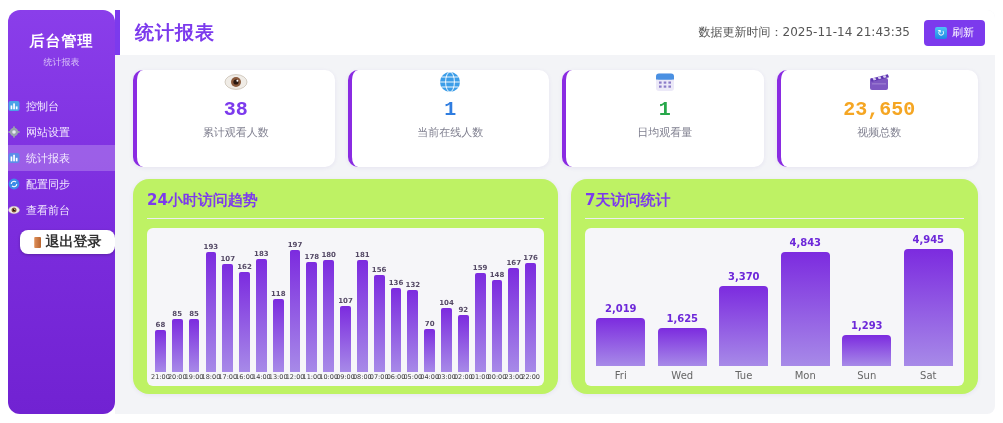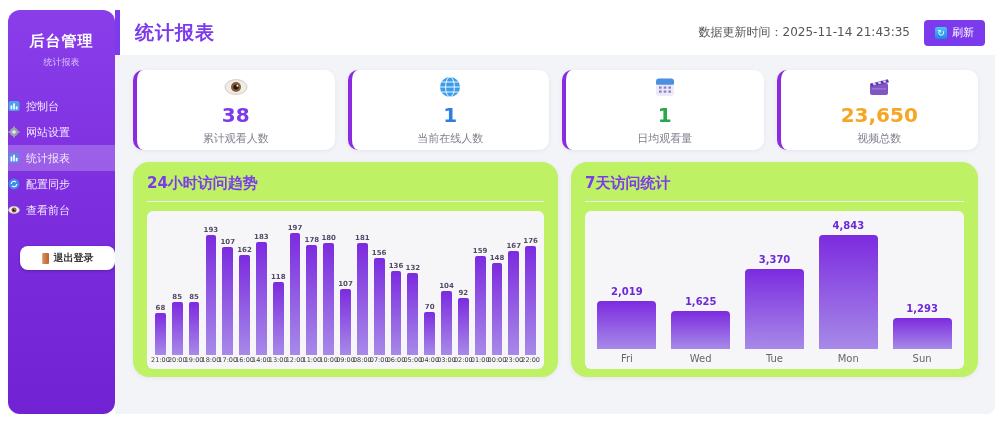--- a/index.html
+++ b/index.html
@@ -14,44 +14,44 @@
   .sb-title { margin-top:22px; text-align:center; color:#fff; font-size:15px; font-weight:bold; letter-spacing:1px; }
   .sb-sub { margin-top:5px; text-align:center; color:#d8c3f8; font-size:9px; }
   .sb-menu { margin-top:24px; }
   .menu-item { display:flex; align-items:center; gap:6px; height:26px; padding-left:0;
     color:#f3eaff; font-size:11px; cursor:pointer; }
   .menu-item.active { background:rgba(255,255,255,0.22); }
   .mi-icon { width:12px; height:12px; display:inline-flex; flex:none; }
   .mi-icon svg { width:12px; height:12px; }
   .logout-btn { position:absolute; left:12px; right:0; top:220px; height:24px; background:#fff;
     border-radius:8px; display:flex; align-items:center; justify-content:center; gap:5px;
-    font-size:10px; font-weight:bold; color:#333; cursor:pointer; box-shadow:0 1px 3px rgba(0,0,0,0.25);margin-top:16px; }
+    font-size:14px; font-weight:bold; color:#333; cursor:pointer; box-shadow:0 1px 3px rgba(0,0,0,0.25); }
   .door-ico { width:7px; height:11px; background:linear-gradient(90deg,#d98a55,#b9652f);
     border-radius:1px; border-left:1.5px solid #e8ab7d; }
 
   
   .main { position:absolute; left:115px; top:10px; width:880px; height:404px;
     background:#f3f4f7; border-radius:0 8px 8px 0; overflow:hidden; }
   .header { height:45px; background:#fff; border-left:5px solid #7c3aed;
     display:flex; align-items:center; padding:0 10px 0 15px; }
   .page-title { color:#7c3aed; font-size:19px; font-weight:bold; letter-spacing:1px; }
   .h-spacer { flex:1; }
   .update-time { font-size:12px; color:#555; margin-right:14px; }
   .refresh-btn { background:#7c3aed; color:#fff; font-size:11px; border:none; border-radius:4px;
     height:26px; padding:0 11px; display:flex; align-items:center; gap:5px; cursor:pointer; }
   .refresh-ico { width:12px; height:12px; border-radius:2px; background:linear-gradient(180deg,#4fc3f7,#1e88e5);
     color:#fff; font-size:9px; line-height:12px; text-align:center; display:inline-block; }
 
   .content { padding:15px 17px 0 18px; }
 
   
   .stats-row { display:flex; gap:13px; }
-  .stat-card { flex:1; height:80px; background:#fff; border-radius:10px; border-left:4px solid #8a2be2;
+  .stat-card { flex:1; height:97px; background:#fff; border-radius:10px; border-left:4px solid #8a2be2;
     box-shadow:0 1px 4px rgba(80,40,160,0.08); display:flex; flex-direction:column;
-    align-items:center; justify-content:center; gap:4px; }
+    align-items:center; gap:4px;font-family:Liberation Mono, monospace; }
   .stat-icon svg { width:24px; height:24px; display:block; }
   .stat-value { font-size:20px; font-weight:bold; }
   .stat-label { font-size:11px; color:#808090; }
 
   
   .charts-row { display:flex; gap:13px; margin-top:12px; }
   .chart-card { background:#bef264; border-radius:16px; padding:12px 14px 10px;
     box-shadow:0 1px 4px rgba(80,40,160,0.08); height:215px; }
   .chart-card.left { width:425px; }
   .chart-card.right { flex:1; }
@@ -360,19 +360,24 @@
               <div class="bar-col">
                 <div class="bar-val">4,843</div>
                 <div class="bar" style="height: 114px;"></div>
                 <div class="bar-x">Mon</div>
               </div>
               <div class="bar-col">
                 <div class="bar-val">1,293</div>
                 <div class="bar" style="height: 31px;"></div>
                 <div class="bar-x">Sun</div>
               </div>
+              <div class="bar-col">
+                <div class="bar-val">4,945</div>
+                <div class="bar" style="height: 117px;"></div>
+                <div class="bar-x">Sat</div>
+              </div>
             </div>
         </div>
       </div>
     </div>
   </div>
 
 </div>
 
 </body></html>

